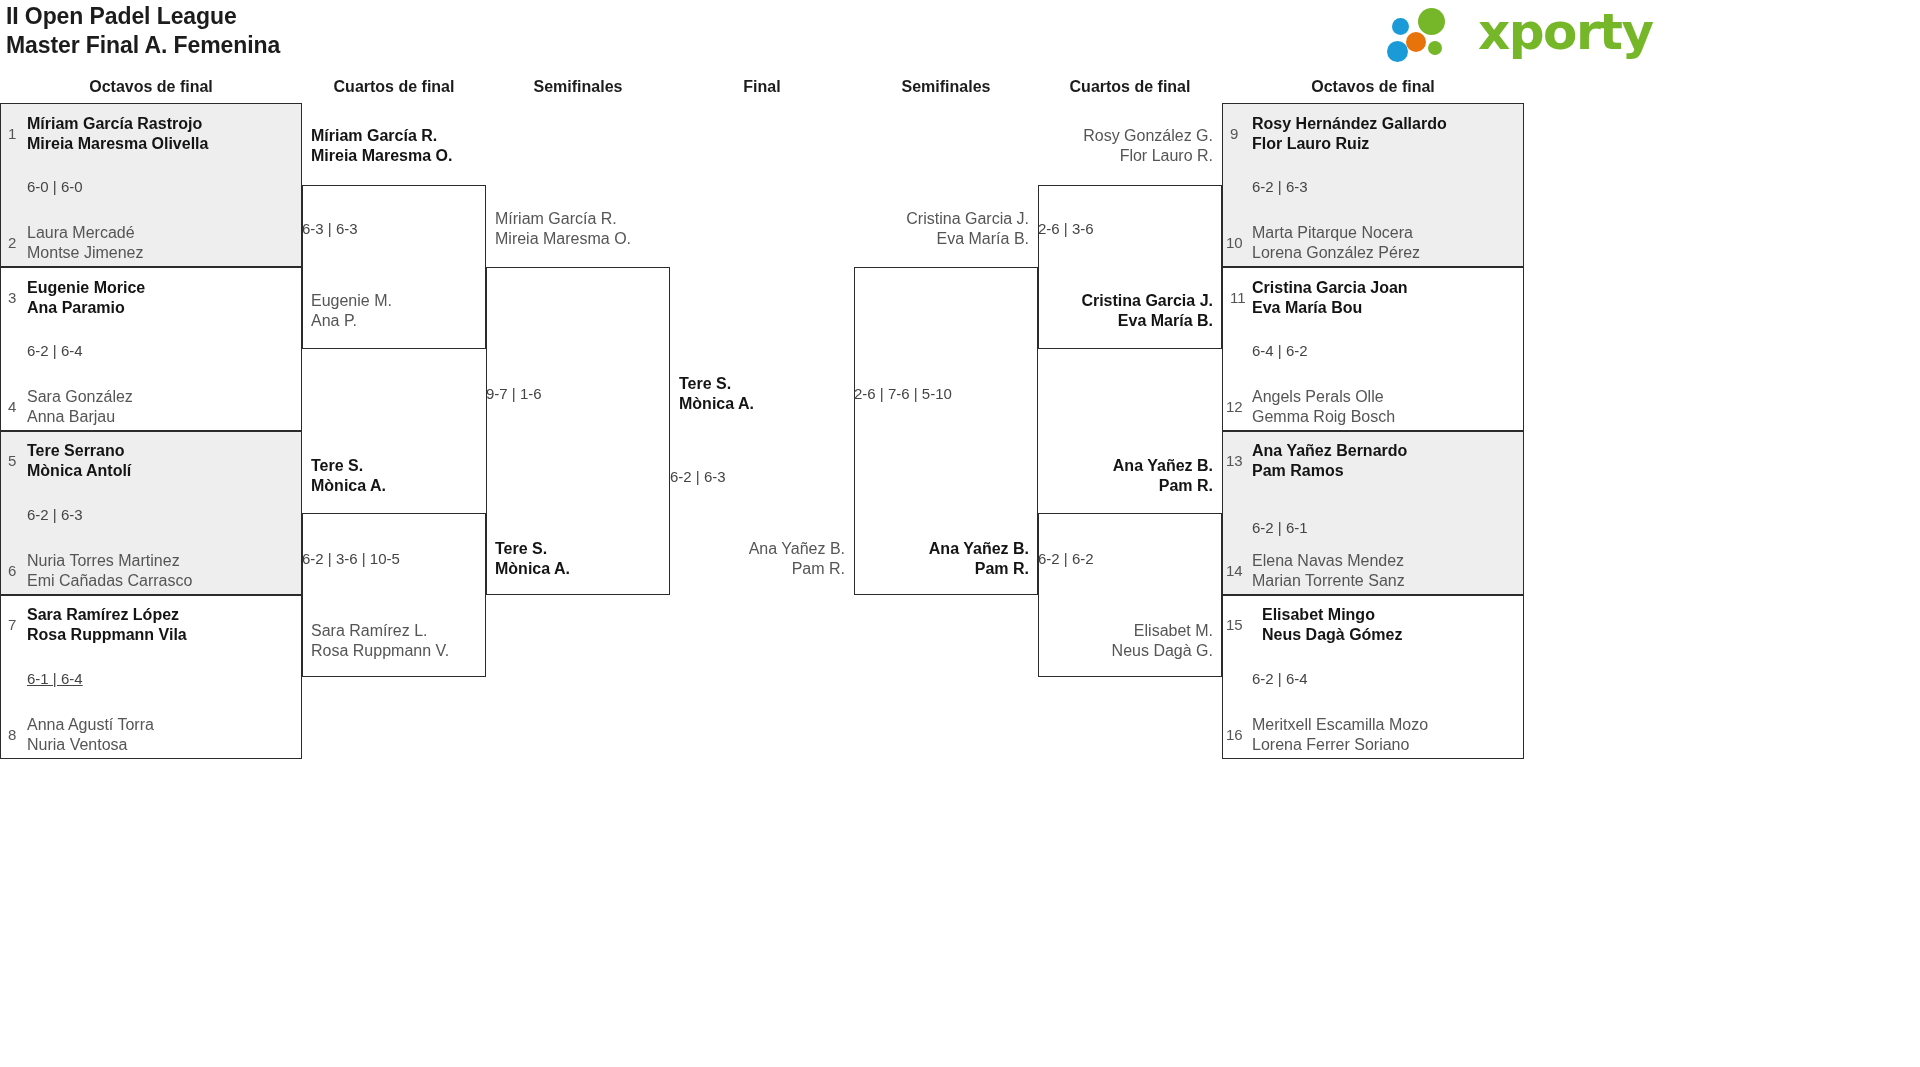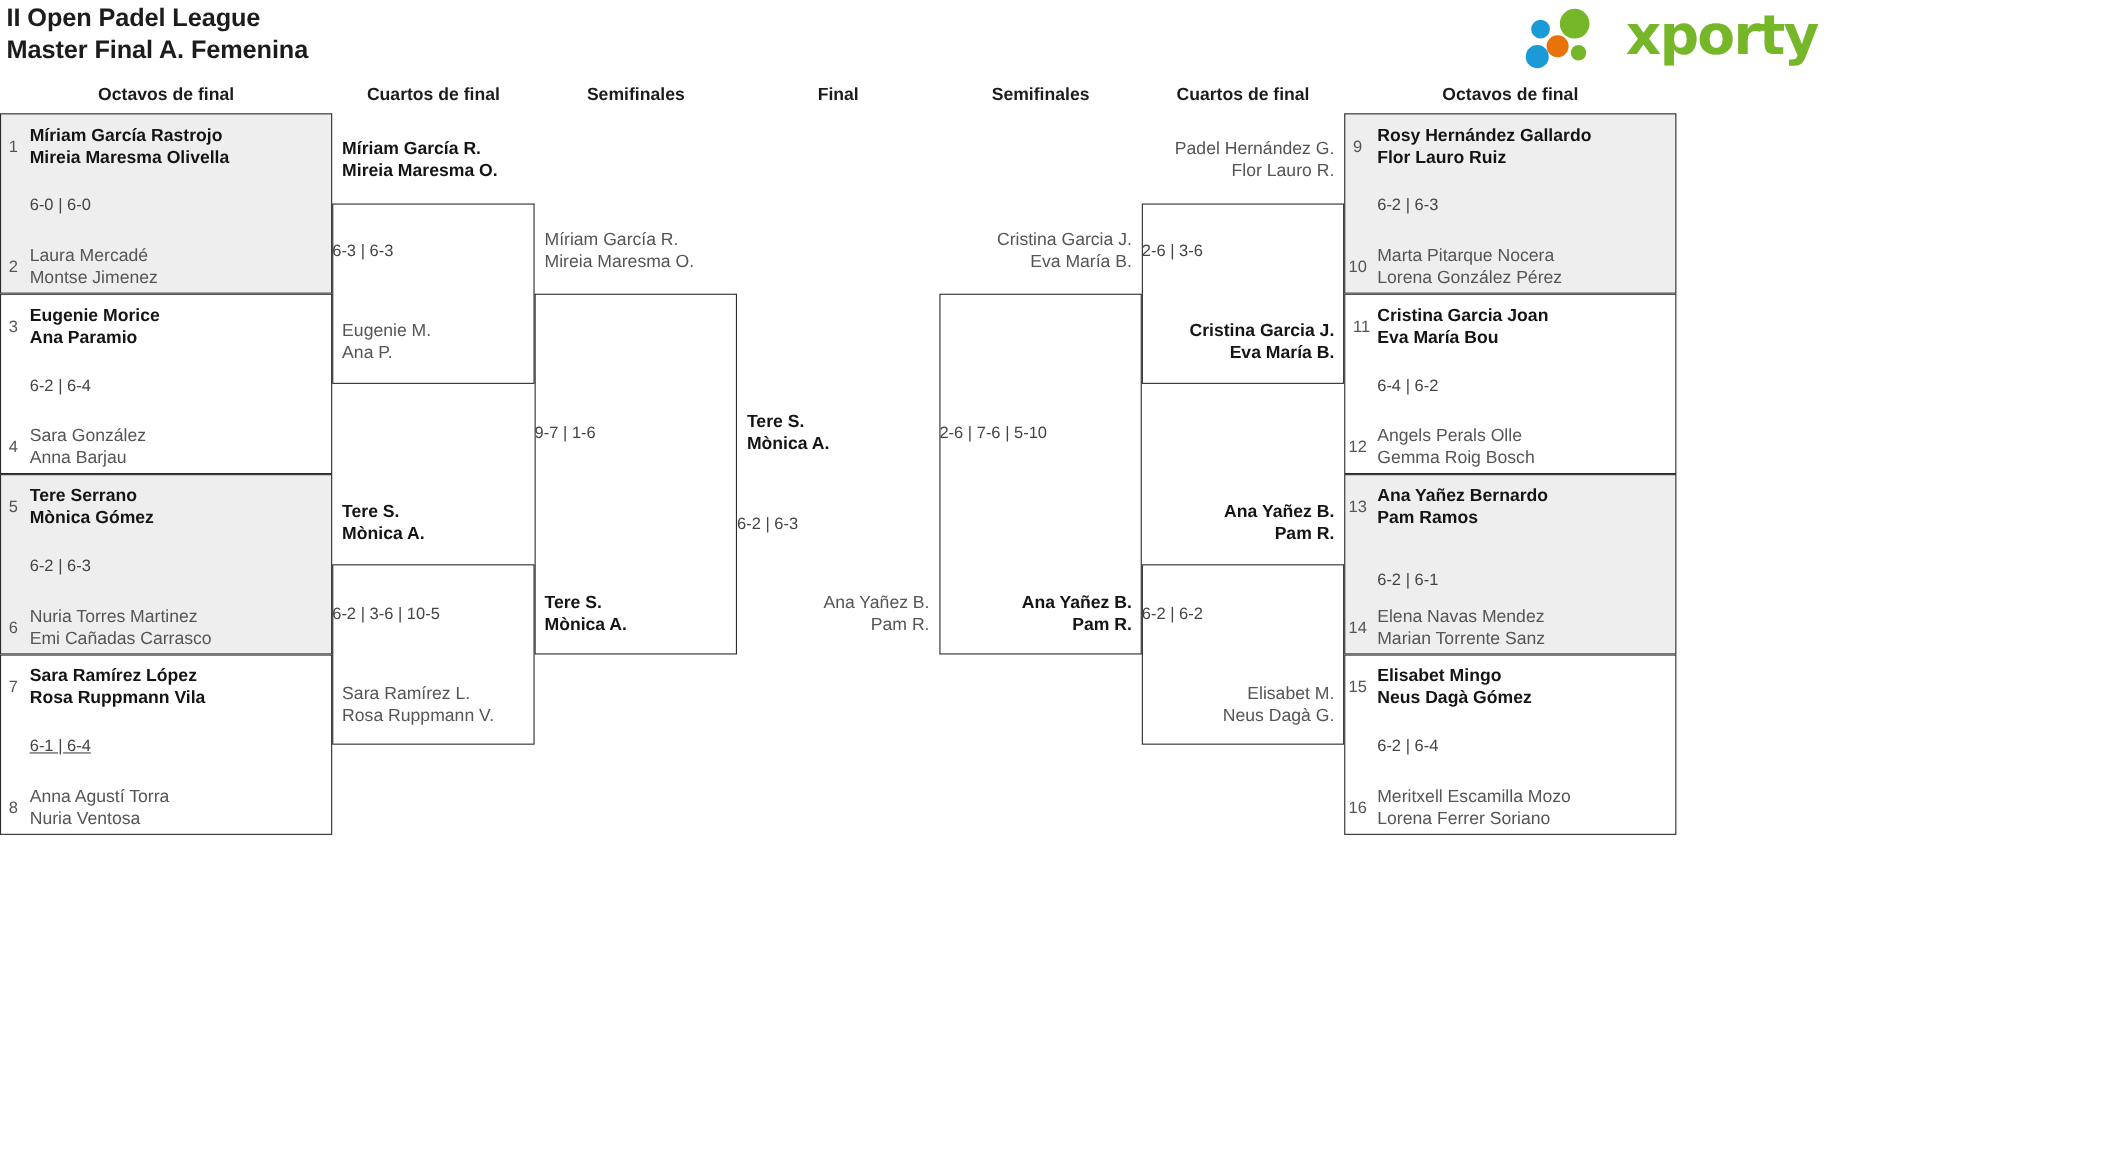--- a/index.html
+++ b/index.html
@@ -133,21 +133,21 @@
     <div class="names" style="margin-left:19px;">
       <div>Sara González</div>
       <div>Anna Barjau</div>
     </div>
   </div>
 
   <div class="team win  left" style="left:8px; top:441px;">
     <span class="seed" style="left:0px; top:12px;">5</span>
     <div class="names" style="margin-left:19px;">
       <div>Tere Serrano</div>
-      <div>Mònica Gómez</div>
+      <div>Mònica Antolí</div>
     </div>
   </div>
   <div class="score" style="left:27px; top:506px; width:250px;">6-2 | 6-3</div>
   <div class="team lose left" style="left:8px; top:551px;">
     <span class="seed" style="left:0px; top:12px;">6</span>
     <div class="names" style="margin-left:19px;">
       <div>Nuria Torres Martinez</div>
       <div>Emi Cañadas Carrasco</div>
     </div>
   </div>
@@ -243,21 +243,21 @@
       <div>Ana Yañez B.</div>
       <div>Pam R.</div>
     </div>
   </div>
 
   <div class="linkbox" style="left:1038px; top:185px; width:184px; height:164px;"></div>
   <div class="linkbox" style="left:1038px; top:513px; width:184px; height:164px;"></div>
 
   <div class="team lose right" style="left:1038px; top:126px; width:175px;">
     <div class="names">
-      <div>Padel Hernández G.</div>
+      <div>Rosy González G.</div>
       <div>Flor Lauro R.</div>
     </div>
   </div>
   <div class="score" style="left:1038px; top:220px; width:184px;">2-6 | 3-6</div>
   <div class="team win right" style="left:1038px; top:291px; width:175px;">
     <div class="names">
       <div>Cristina Garcia J.</div>
       <div>Eva María B.</div>
     </div>
   </div>
@@ -324,21 +324,21 @@
   <div class="team lose left" style="left:1226px; top:551px;">
     <span class="seed" style="left:0px; top:12px;">14</span>
     <div class="names" style="margin-left:26px;">
       <div>Elena Navas Mendez</div>
       <div>Marian Torrente Sanz</div>
     </div>
   </div>
 
   <div class="team win left" style="left:1226px; top:605px;">
     <span class="seed" style="left:0px; top:12px;">15</span>
-    <div class="names" style="margin-left:26px;">
+    <div class="names" style="margin-left:36px;">
       <div>Elisabet Mingo</div>
       <div>Neus Dagà Gómez</div>
     </div>
   </div>
   <div class="score" style="left:1252px; top:670px; width:250px;">6-2 | 6-4</div>
   <div class="team lose left" style="left:1226px; top:715px;">
     <span class="seed" style="left:0px; top:12px;">16</span>
     <div class="names" style="margin-left:26px;">
       <div>Meritxell Escamilla Mozo</div>
       <div>Lorena Ferrer Soriano</div>

